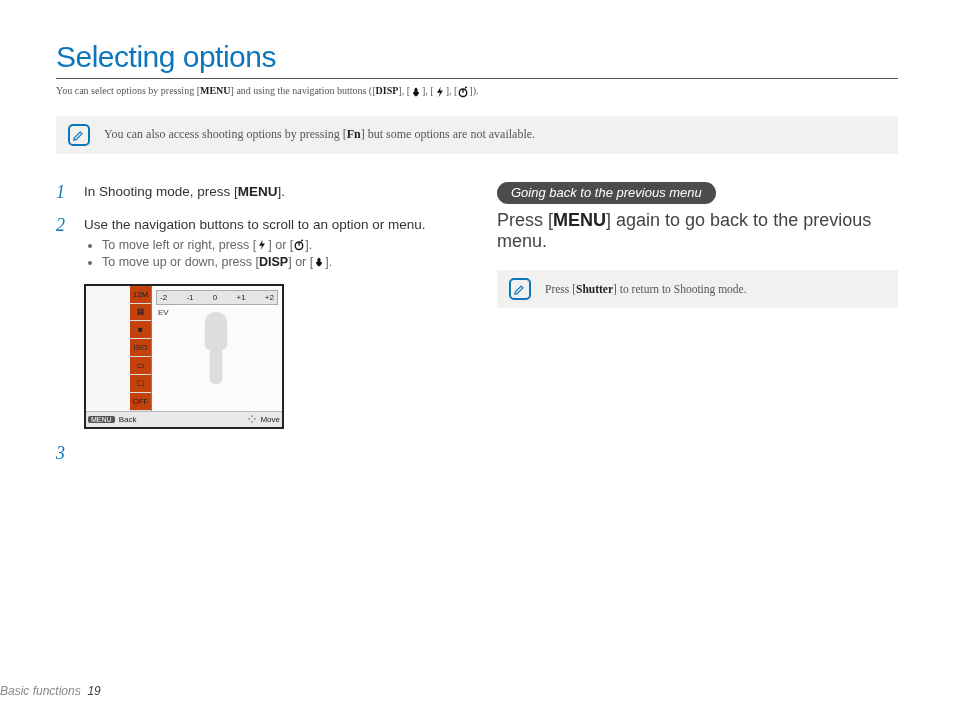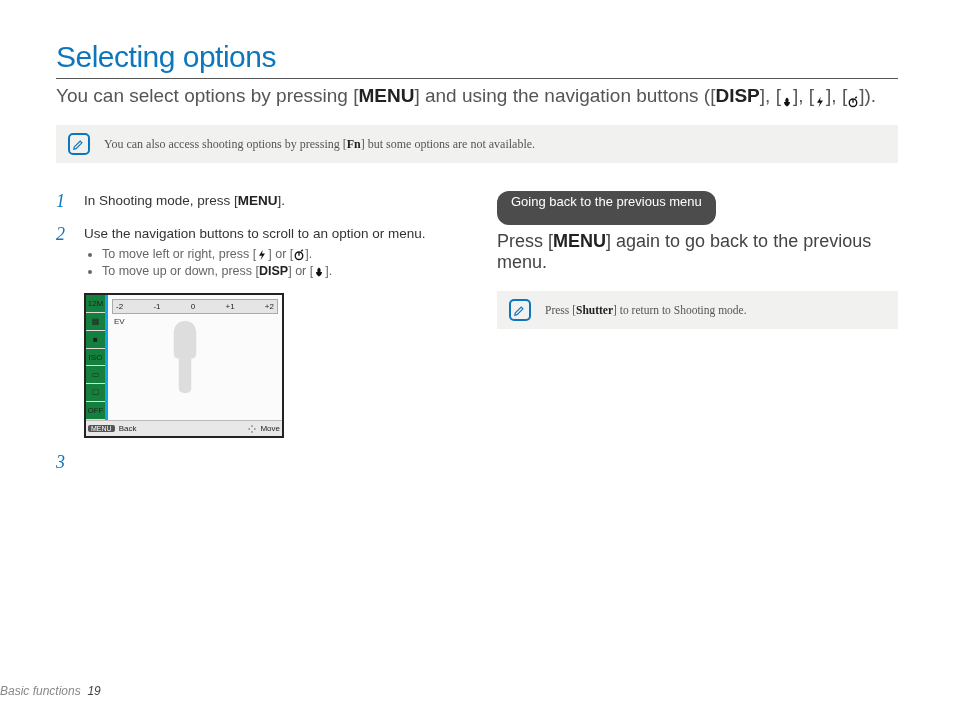--- a/index.html
+++ b/index.html
@@ -15,24 +15,25 @@
   }
   h1.title {
     color: #0e76bc;
     font-weight: 400;
     font-size: 30px;
     margin: 0 0 4px 0;
     letter-spacing: -0.5px;
   }
   .hr { border-top: 1px solid #555; margin-bottom: 6px; }
   .intro {
-    font-size: 19px;
+    font-size: 10px;
     color: #555;
     margin-bottom: 18px;
     font-weight: 300;
+    font-family: Liberation Serif, serif;
   }
   .bold { font-weight: 700; color: #222; }
   .note-box {
     background: #f1f1f0;
     padding: 8px 12px;
     display: flex;
     align-items: center;
     gap: 14px;
     margin-bottom: 28px;
     font-size: 12px;
@@ -53,42 +54,43 @@
   .step { display: flex; gap: 10px; margin-bottom: 12px; }
   .step-num { color: #0e76bc; font-style: italic; font-size: 18px; font-weight: 400; width: 18px; flex-shrink:0; font-family: Georgia, 'Times New Roman', serif;}
   .step-body { font-size: 13.5px; color: #333; padding-top: 2px; }
   ul.sub { margin: 6px 0 0 0; padding-left: 18px; font-size: 12.5px; color: #666; }
   ul.sub li { margin-bottom: 3px; }
   .inline-icon { display:inline-block; width:12px; height:12px; vertical-align:middle; }
   .pill {
     display: inline-block;
     background: #4c4c4c;
     color: #fff;
-    padding: 3px 14px 16px 14px;
+    padding: 3px 14px 4px 14px;
     border-radius: 12px;
     font-size: 13px;
     margin-bottom: 6px;
+    font-style: italic;
   }
   .col-right .sub-text { font-size: 18px; color: #444; margin-bottom: 18px; }
   .note-box.small { font-size: 11.5px; margin-bottom: 0; }
 
   
   .lcd {
     border: 2px solid #222;
     width: 200px;
     height: 145px;
     margin: 6px 0 14px 28px;
     background: #f7f7f7;
     display: flex;
     flex-direction: column;
     font-size: 9px;
     color: #222;
   }
   .lcd-body { flex:1; display:flex; }
-  .lcd-side { width: 22px; background:#15803d; border-right:3px solid #0ea5e9; display:flex; flex-direction:column; }
+  .lcd-side { width: 22px; background:#c2410c; border-right:1px solid #0ea5e9; display:flex; flex-direction:column;margin-left:44px; }
   .lcd-side .ic { flex:1; display:flex; align-items:center; justify-content:center; font-size:8px; border-bottom:1px solid #ddd;}
   .lcd-main { flex:1; position:relative; background:#fbfbfb; }
   .silhouette { position:absolute; left:30%; top:5%; width:50px; height:90px; opacity:0.25; }
   .silhouette svg { fill:#888; }
   .ev-row { position:absolute; top:4px; left:4px; right:4px; background:#e5e5e5; border:1px solid #aaa; padding:2px 3px; font-size:8px; display:flex; justify-content:space-between;}
   .ev-lbl { position:absolute; top:22px; left:6px; font-size:8px; color:#333; }
   .lcd-foot { height:16px; background:#e8e8e8; border-top:1px solid #bbb; display:flex; align-items:center; font-size:8px; padding:0 2px; gap:4px; }
   .lcd-foot .sp { flex:1; }
   .tiny-btn { background:#555; color:#fff; padding:0 3px; border-radius:2px; font-size:7px;}
   .move-ic { display:inline-block; width:8px;height:8px; }

